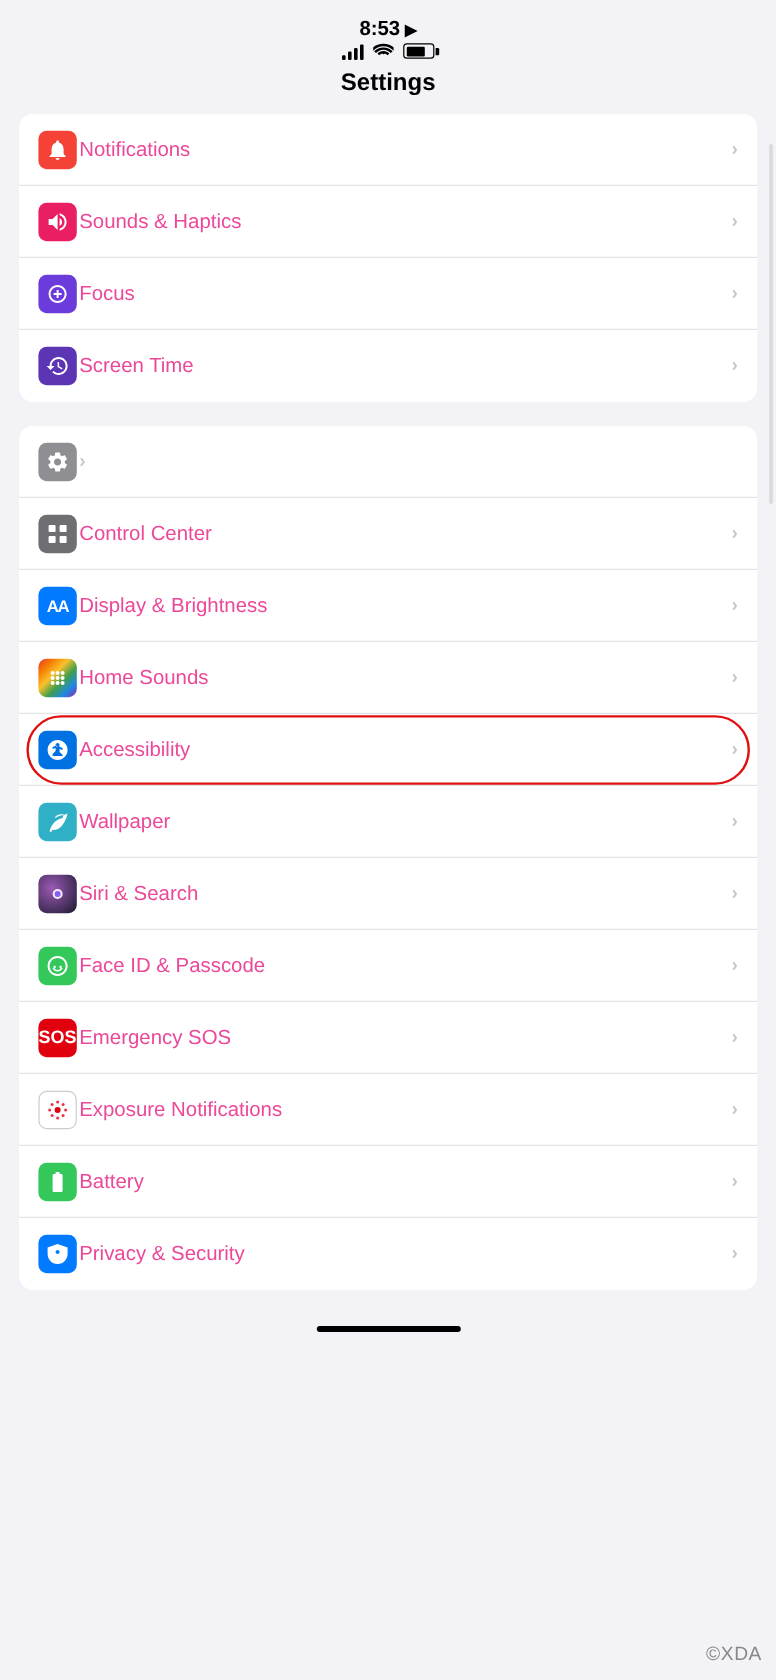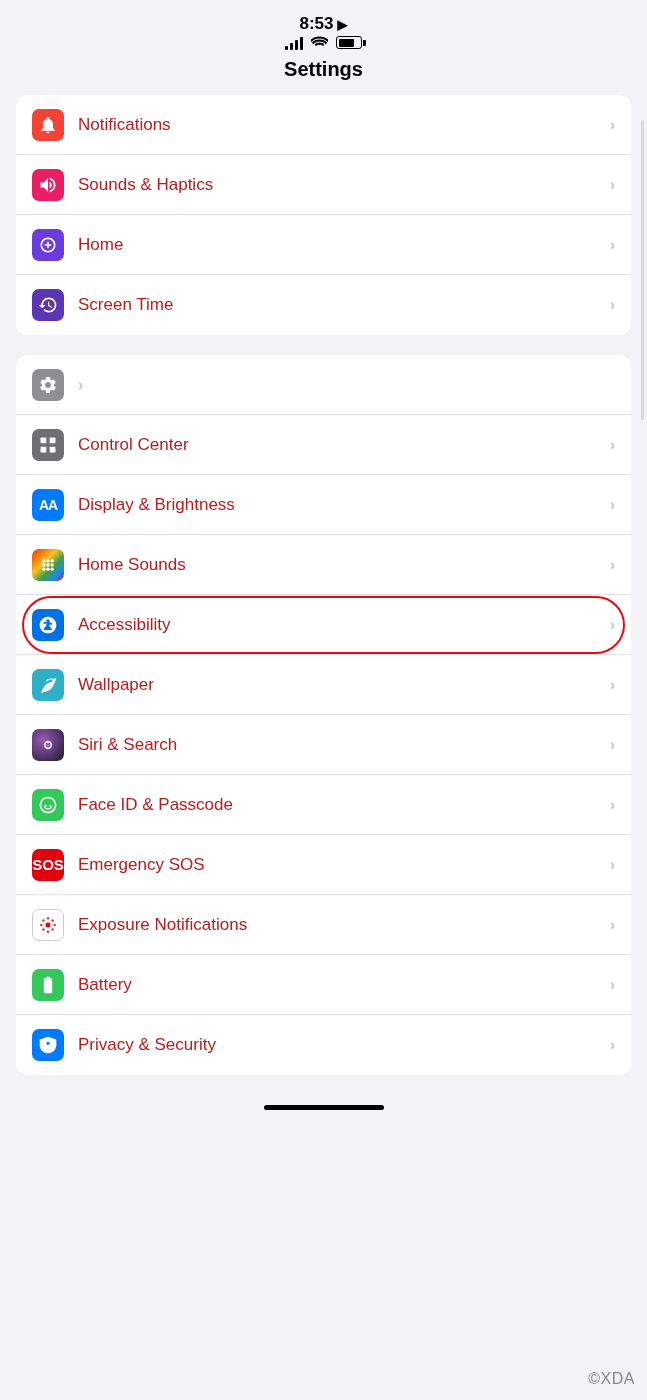--- a/index.html
+++ b/index.html
@@ -112,29 +112,29 @@
       border-bottom: none;
     }
 
     .settings-icon {
       width: 32px;
       height: 32px;
       border-radius: 7px;
       display: flex;
       align-items: center;
       justify-content: center;
-      margin-right: 14px;
+      margin-right: 2px;
       flex-shrink: 0;
       font-size: 18px;
     }
 
     .settings-label {
       flex: 1;
       font-size: 17px;
-      color: #b91c1c;
+      color: #ec4899;
       font-weight: 400;
     }
 
     .settings-chevron {
       color: #c7c7cc;
       font-size: 16px;
       font-weight: 600;
     }
 
     
@@ -266,21 +266,21 @@
     <span class="settings-label">Sounds &amp; Haptics</span>
     <span class="settings-chevron">›</span>
   </div>
 
   <div class="settings-item">
     <div class="settings-icon icon-purple">
       <svg class="icon-svg" viewBox="0 0 24 24">
           <path d="M12 3c-4.97 0-9 4.03-9 9s4.03 9 9 9 9-4.03 9-9-4.03-9-9-9zm0 16c-3.86 0-7-3.14-7-7s3.14-7 7-7 7 3.14 7 7-3.14 7-7 7zm1-11h-2v3H8v2h3v3h2v-3h3v-2h-3z"></path>
         </svg>
     </div>
-    <span class="settings-label">Home</span>
+    <span class="settings-label">Focus</span>
     <span class="settings-chevron">›</span>
   </div>
 
   <div class="settings-item">
     <div class="settings-icon icon-deep-purple">
       <svg class="icon-svg" viewBox="0 0 24 24">
           <path d="M13 3c-4.97 0-9 4.03-9 9H1l3.89 3.89.07.14L9 12H6c0-3.87 3.13-7 7-7s7 3.13 7 7-3.13 7-7 7c-1.93 0-3.68-.79-4.94-2.06l-1.42 1.42C8.27 19.99 10.51 21 13 21c4.97 0 9-4.03 9-9s-4.03-9-9-9zm-1 5v5l4.28 2.54.72-1.21-3.5-2.08V8H12z"></path>
         </svg>
     </div>
     <span class="settings-label">Screen Time</span>

